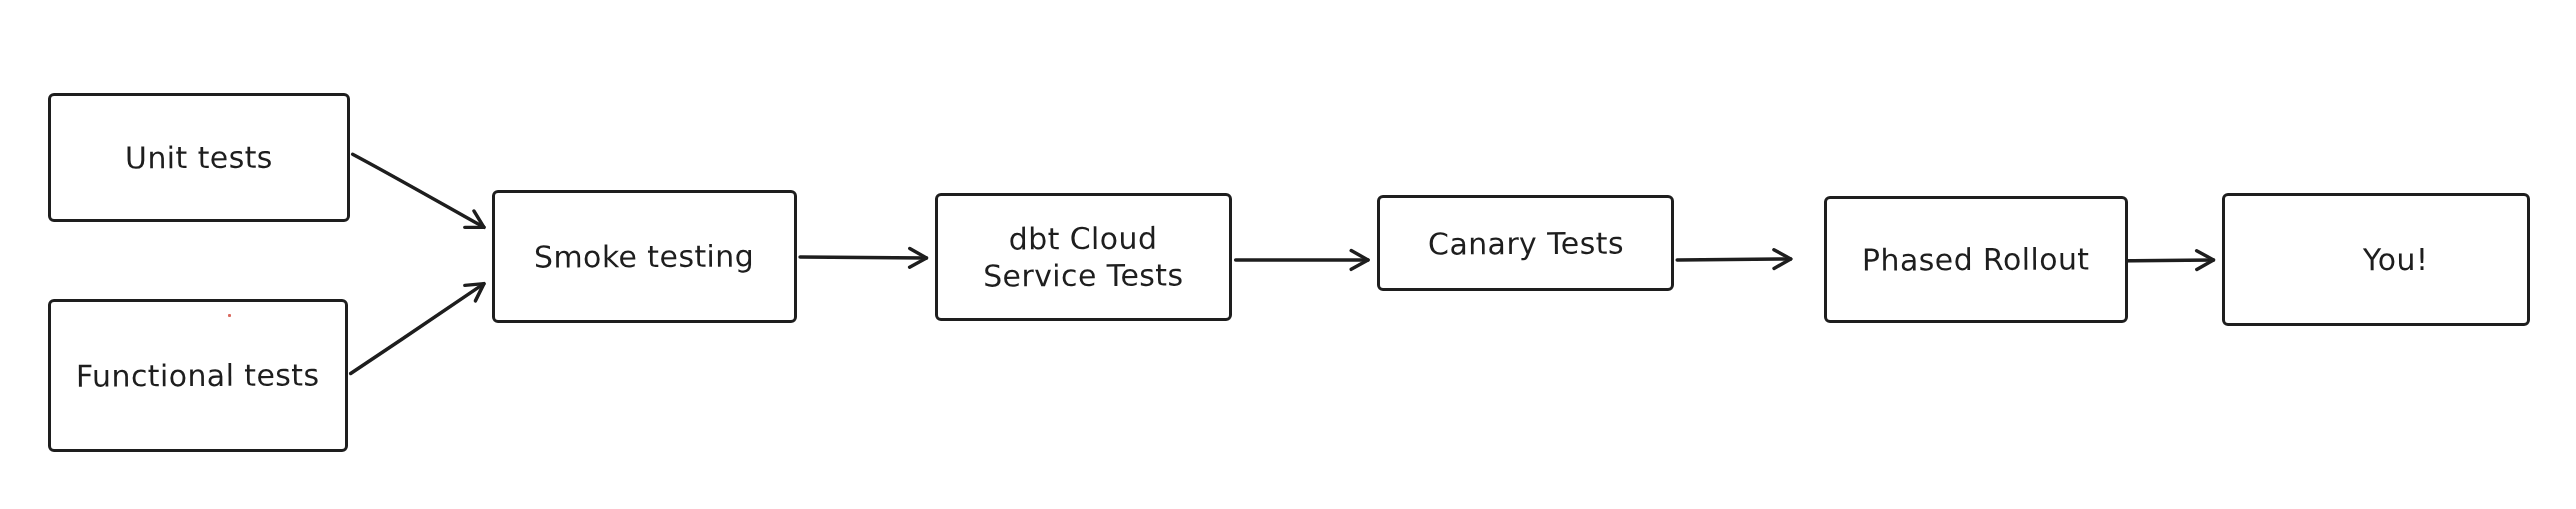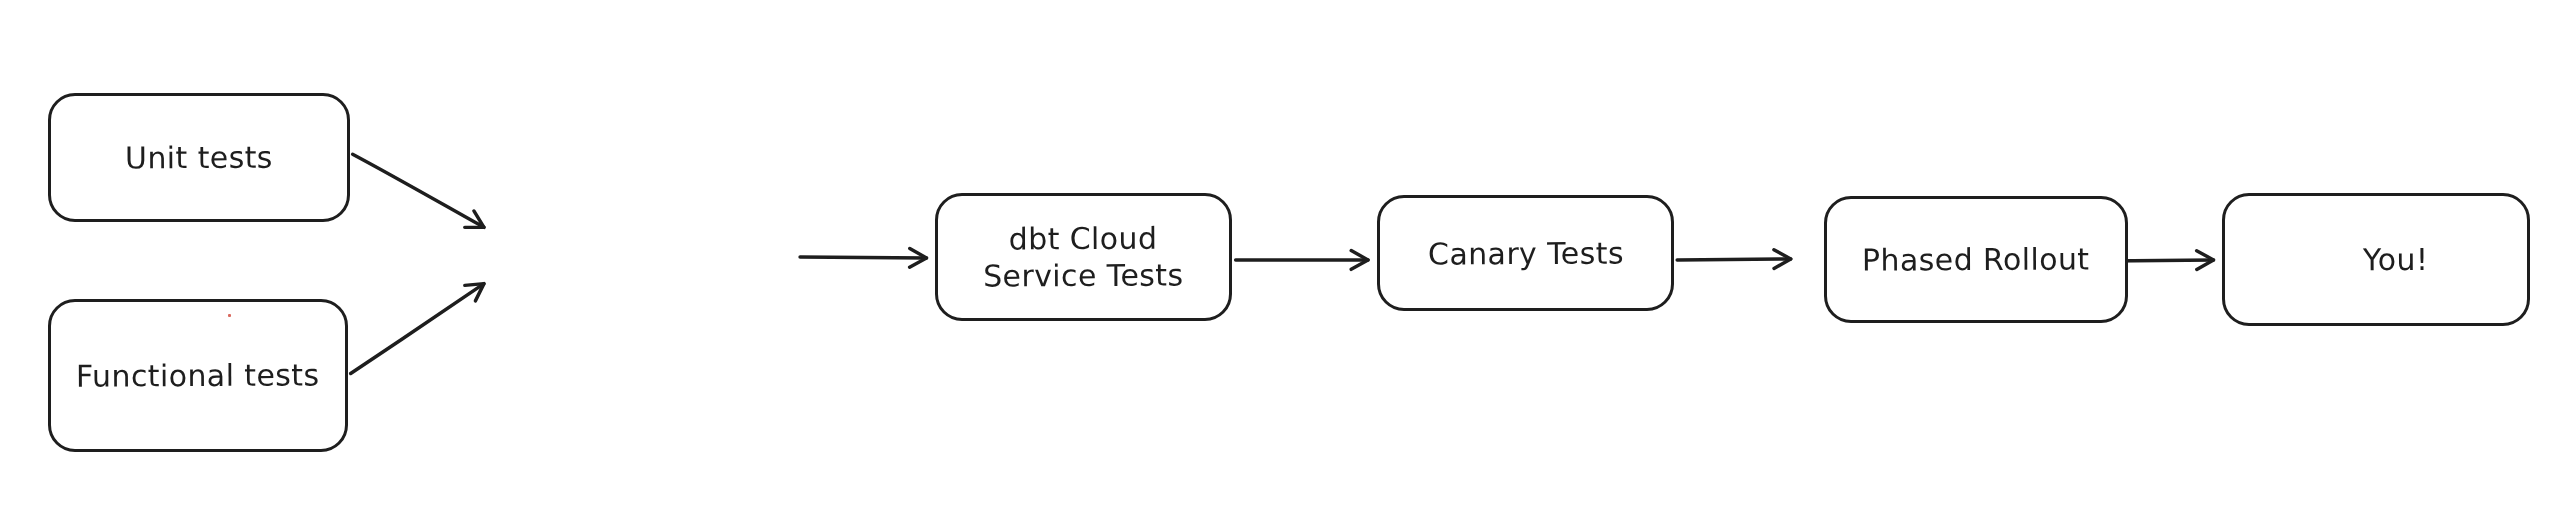--- a/index.html
+++ b/index.html
@@ -21,40 +21,40 @@
     top: 0;
     width: 2576px;
     height: 510px;
     pointer-events: none;
   }
   .node {
     position: absolute;
     box-sizing: border-box;
     background: #ffffff;
     border: 3.5px solid #1e1e1e;
-    border-radius: 27px;
+    border-radius: 6px;
     display: flex;
     align-items: center;
     justify-content: center;
     text-align: center;
   }
   .node .label {
     color: #1e1e1e;
     font-size: 30px;
     line-height: 37px;
     letter-spacing: 0.4px;
     white-space: pre-line;
     transform: rotate(-0.3deg);
   }
   
   .node-unit        { left: 48px;   top: 93px;  width: 302px; height: 129px; }
   .node-functional  { left: 48px;   top: 299px; width: 300px; height: 153px; }
   .node-smoke       { left: 492px;  top: 190px; width: 305px; height: 133px; }
   .node-dbt         { left: 935px;  top: 193px; width: 297px; height: 128px; }
-  .node-canary      { left: 1377px; top: 195px; width: 297px; height: 116px; }
+  .node-canary      { left: 1377px; top: 195px; width: 297px; height: 96px; }
   .node-phased      { left: 1800px; top: 196px; width: 304px; height: 127px; margin-left: 24px; }
   .node-you         { left: 2222px; top: 193px; width: 308px; height: 133px; padding-left: 40px; }
 
   .red-dot {
     position: absolute;
     left: 228px;
     top: 314px;
     width: 3px;
     height: 3px;
     background: #d96a5f;
@@ -85,20 +85,23 @@
   <div class="node node-unit">
     <span class="label">Unit tests</span>
   </div>
 
   <div class="node node-functional">
     <span class="label">Functional tests</span>
   </div>
 
   <div class="red-dot"></div>
 
+  <div class="node node-smoke">
+    <span class="label">Smoke testing</span>
+  </div>
 
   <div class="node node-dbt">
     <span class="label">dbt Cloud
 Service Tests</span>
   </div>
 
   <div class="node node-canary">
     <span class="label">Canary Tests</span>
   </div>
 

